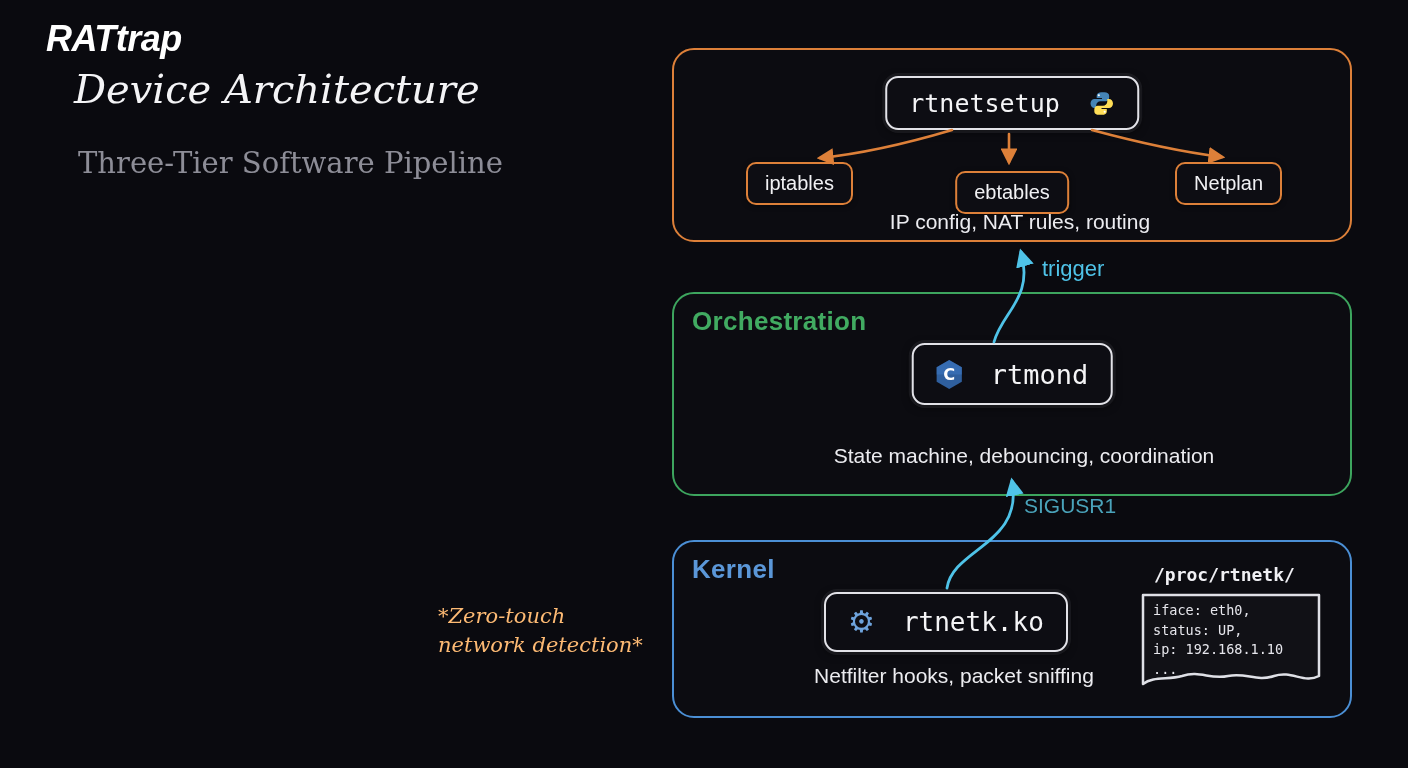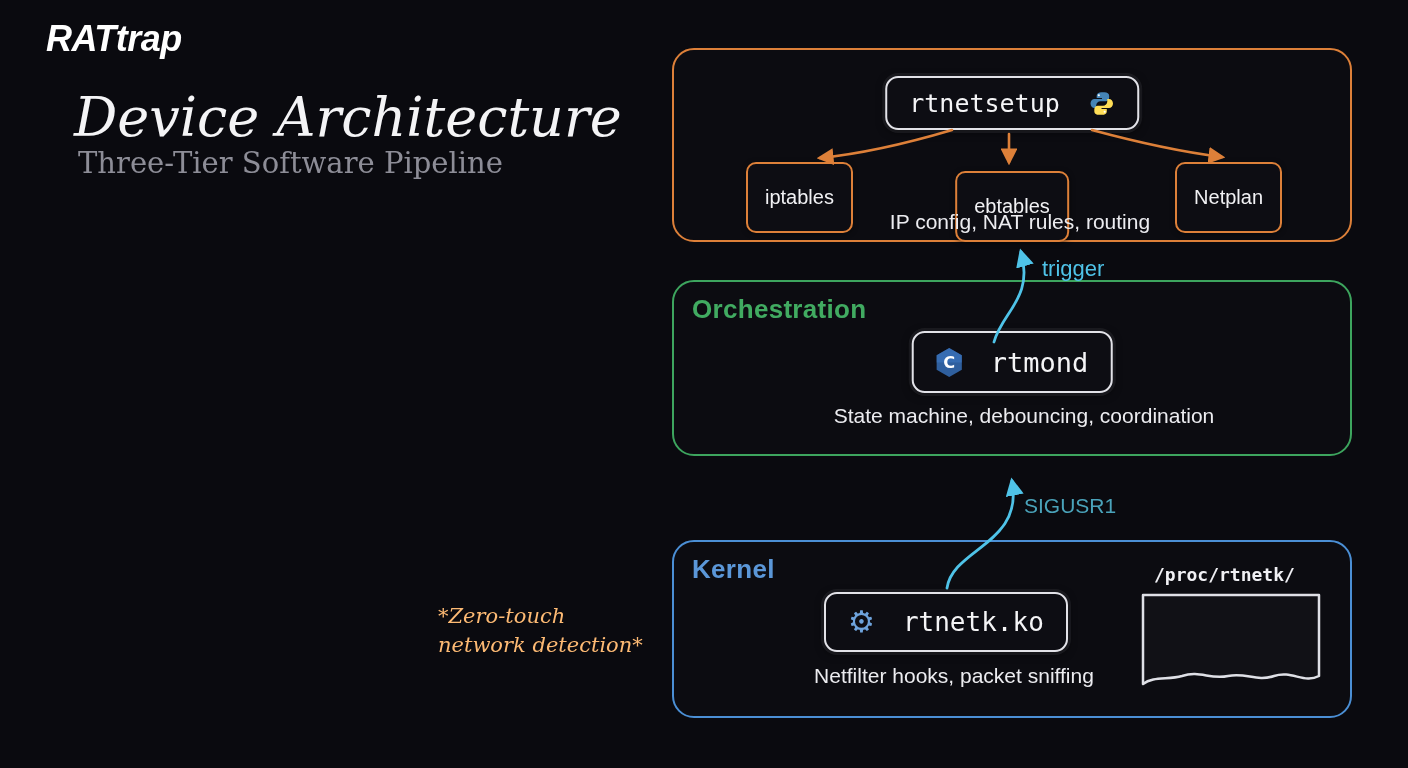--- a/index.html
+++ b/index.html
@@ -16,35 +16,35 @@
   .logo {
     position:absolute; left:46px; top:18px;
     font-style:italic; font-weight:800; font-size:36px;
     color:#fff; letter-spacing:-0.5px;
   }
   .logo .strong { font-weight:800; }
   .logo .rest { font-weight:700; }
   .title {
     position:absolute; left:74px; top:66px;
     font-family:"DejaVu Serif", serif; font-style:italic;
-    font-size:54px; font-weight:500; color:#f4f4f6;margin-top:20px;
+    font-size:40px; font-weight:500; color:#f4f4f6;
   }
   .subtitle {
     position:absolute; left:78px; top:146px;
     font-family:"DejaVu Serif", serif;
     font-size:29px; color:#8d8d97;
   }
 
   
   .tier {
     position:absolute; left:672px; width:680px;
     border-radius:22px; background:rgba(255,255,255,0.012);
   }
   .tier-config { top:48px; height:194px; border:2.5px solid #dd8039; }
-  .tier-orch   { top:280px; height:176px; border:2.5px solid #3da55e; }
+  .tier-orch   { top:292px; height:204px; border:2.5px solid #3da55e; }
   .tier-kernel { top:540px; height:178px; border:2.5px solid #4b8fd5; }
 
   .tier-label {
     position:absolute; top:12px; left:18px;
     font-size:26px; font-weight:600; letter-spacing:0.3px;
   }
   .tier-config .tier-label { color:#e0873f; }
   .tier-orch   .tier-label { color:#41ab61; }
   .tier-kernel .tier-label { color:#5b97d8; }
 
@@ -60,21 +60,21 @@
   }
   .node-config { left:50%; transform:translateX(-50%); top:26px; height:54px; font-size:25px; }
   .node-orch   { left:50%; transform:translateX(-50%); top:49px; height:62px; font-size:27px; }
   .node-kernel { left:150px; top:50px; height:60px; font-size:26px; }
 
   .child {
     position:absolute;
     border:2px solid #dd8039; border-radius:10px;
     background:#0d0d13;
     font-size:20px; color:#f1f1f4;
-    padding:22px 17px;
+    padding:8px 17px;
     box-shadow:0 1px 5px rgba(0,0,0,0.5);
   }
   .child-iptables { left:72px; top:112px; }
   .child-ebtables { left:50%; transform:translateX(-50%); top:121px; }
   .child-netplan  { right:68px; top:112px; }
 
   .tier-caption {
     position:absolute; left:0; width:100%;
     text-align:center; font-size:21px; color:#ececf0;
   }
@@ -176,20 +176,24 @@
   </div>
 
   <div class="tier-caption caption-kernel">Netfilter hooks, packet sniffing</div>
 
   <div class="proc-title">/proc/rtnetk/</div>
 
   <div class="proc-doc">
     <svg viewBox="0 0 182 104" width="182" height="104" aria-hidden="true">
       <path d="M3 3 L179 3 L179 84 C164 92 152 78 134 84 C116 90 106 80 88 84 C70 88 60 78 42 84 C28 88 13 84 3 92 Z" fill="rgba(255,255,255,0.025)" stroke="#dfe0e6" stroke-width="2.5" stroke-linejoin="round"></path>
     </svg>
+    <div class="proc-lines"><span>iface: eth0,</span>
+<span>status: UP,</span>
+<span>ip: 192.168.1.10</span>
+<span>...</span></div>
   </div>
 </div>
 
 <div class="arrow-label label-trigger">trigger</div>
 <div class="arrow-label label-signal">SIGUSR1</div>
 
 <div class="annotation">
   <span>*Zero-touch</span><br>
   <span>network detection*</span>
 </div>

